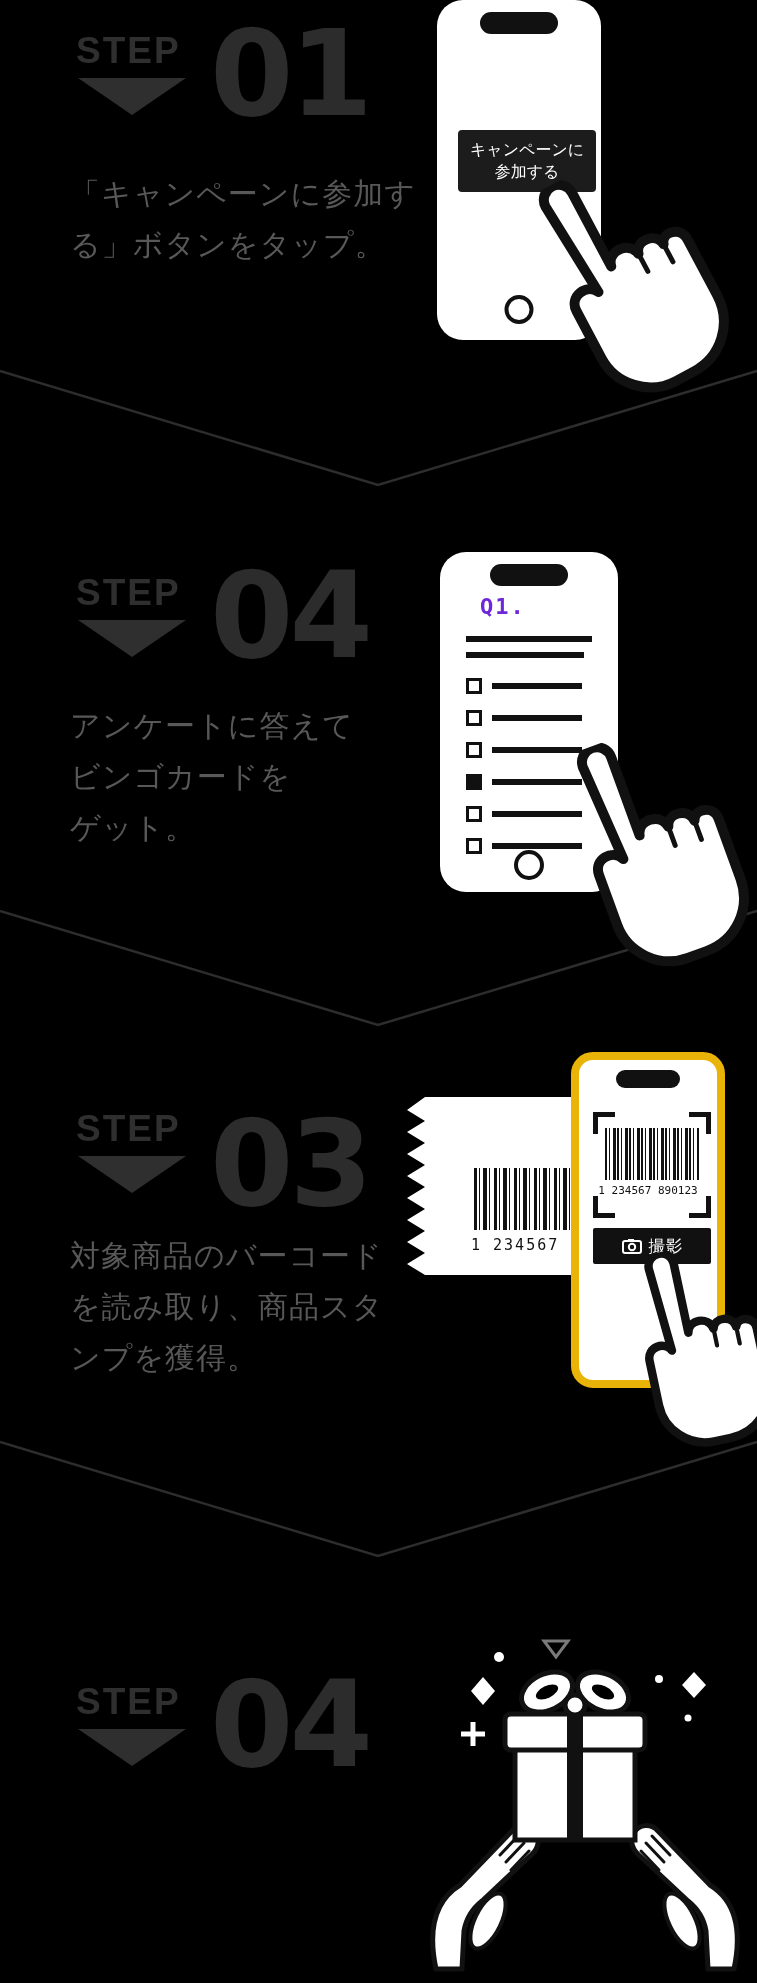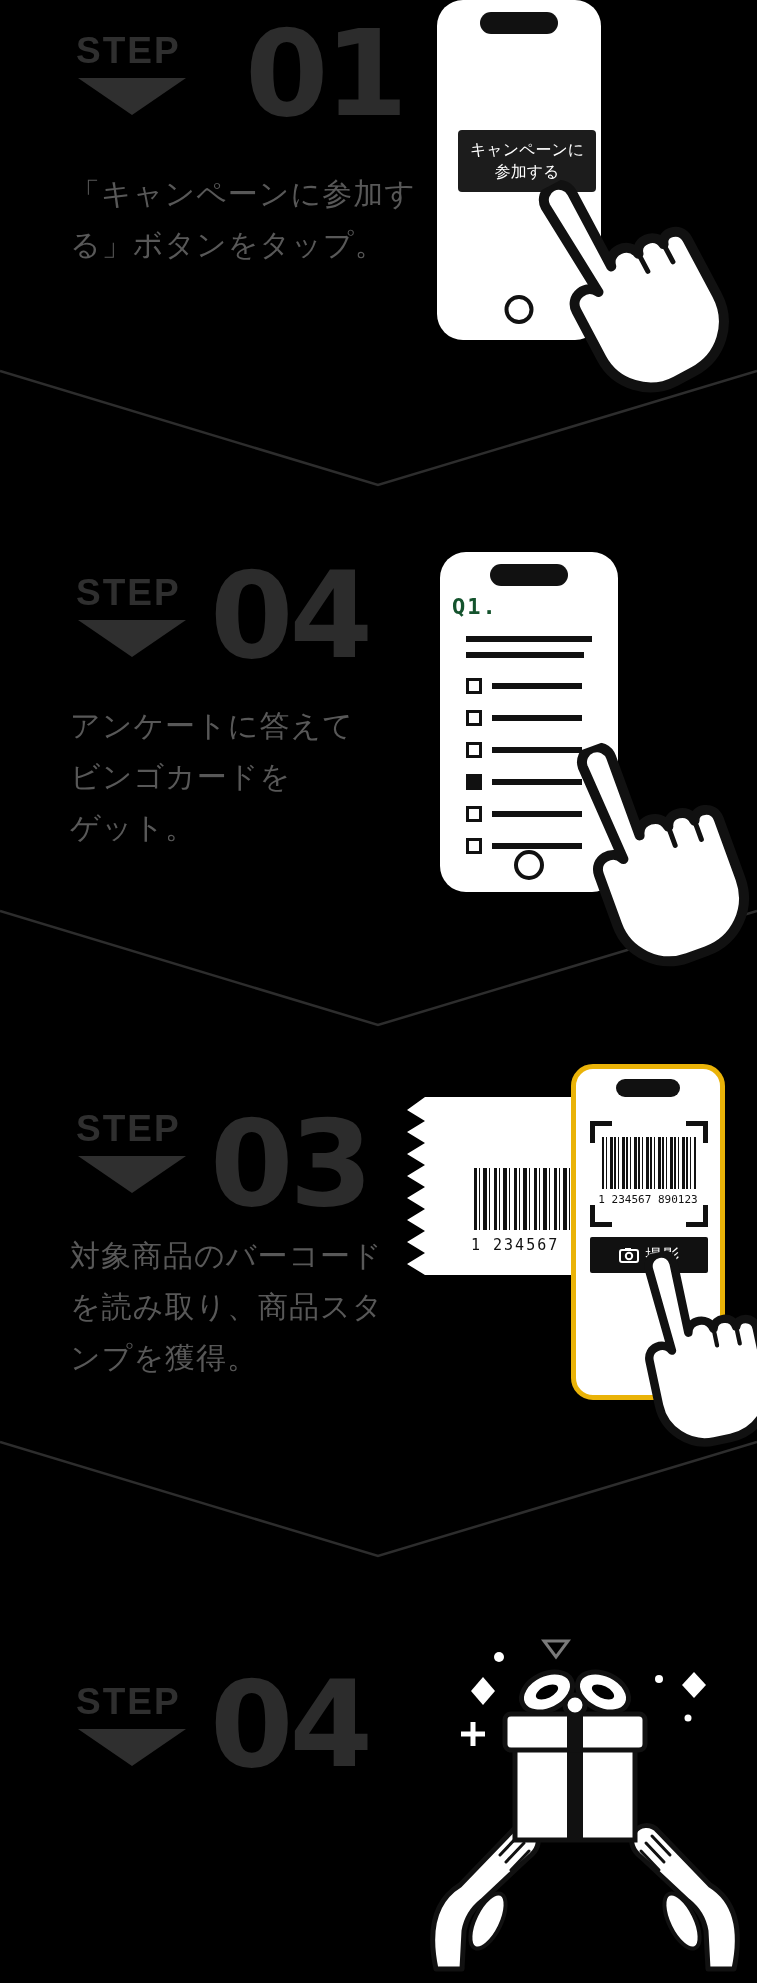--- a/index.html
+++ b/index.html
@@ -23,39 +23,39 @@
 
   .phone { position:absolute; background:#fff; border-radius:26px; }
   .notch { position:absolute; left:50%; transform:translateX(-50%); background:#111; border-radius:11px; }
   .home  { position:absolute; left:50%; transform:translateX(-50%); background:#fff;
            border:4px solid #111; border-radius:50%; }
 
   .cta { position:absolute; left:21px; top:130px; width:138px; height:62px; background:#1c1c1c;
          color:#fff; border:none; border-radius:4px; font-size:16px; line-height:22px;
          white-space:pre-line; text-align:center; font-family:"DejaVu Sans", sans-serif; }
 
-  .q-label { position:absolute; left:12px; top:42px; font-family:"DejaVu Sans Mono", monospace;
-             font-size:22px; letter-spacing:2px; color:#14532d; font-weight:700; }
+  .q-label { position:absolute; left:40px; top:42px; font-family:"DejaVu Sans Mono", monospace;
+             font-size:22px; letter-spacing:2px; color:#6d28d9; font-weight:700; }
   .hline { position:absolute; background:#111; height:6px; }
   .survey-row { position:absolute; left:26px; width:130px; height:18px; }
   .survey-row .cbx { position:absolute; left:0; top:0; width:16px; height:16px; border:3px solid #111; background:#fff; }
   .survey-row.checked .cbx { background:#111; }
   .survey-row .rline { position:absolute; left:26px; top:5px; width:90px; height:6px; background:#111; }
 
   .package { position:absolute; background:#fff; z-index:1;
              clip-path:polygon(18px 0,100% 0,100% 100%,18px 100%,0 167px,18px 156px,0 145px,18px 134px,
                                0 123px,18px 112px,0 101px,18px 90px,0 79px,18px 68px,0 57px,18px 46px,
                                0 35px,18px 24px,0 13px); }
   .barcode { background:repeating-linear-gradient(90deg,#111 0 3px,#fff 3px 5px,#111 5px 6px,#fff 6px 9px,
                                                   #111 9px 13px,#fff 13px 15px,#111 15px 16px,#fff 16px 20px); }
   .pkg-barcode { position:absolute; left:67px; top:71px; width:130px; height:62px; }
   .pkg-number  { position:absolute; left:64px; top:139px; font-family:"DejaVu Sans Mono", monospace;
                  font-size:15px; letter-spacing:2px; color:#111; }
 
-  .phone.scanner { border:5px solid #eab308; border-radius:22px; z-index:2;margin-top:12px; }
+  .phone.scanner { border:8px solid #eab308; border-radius:22px; z-index:2; }
   .scan-frame { position:absolute; left:14px; top:52px; width:118px; height:106px; }
   .corner { position:absolute; width:22px; height:22px; border:0 solid #111; }
   .corner.tl { left:0; top:0; border-left-width:5px; border-top-width:5px; }
   .corner.tr { right:0; top:0; border-right-width:5px; border-top-width:5px; }
   .corner.bl { left:0; bottom:0; border-left-width:5px; border-bottom-width:5px; }
   .corner.br { right:0; bottom:0; border-right-width:5px; border-bottom-width:5px; }
   .scan-barcode { position:absolute; left:26px; top:68px; width:94px; height:52px;
                   background:repeating-linear-gradient(90deg,#111 0 2px,#fff 2px 4px,#111 4px 5px,
                                                        #fff 5px 8px,#111 8px 11px,#fff 11px 12px); }
   .scan-number { position:absolute; left:0; top:124px; width:100%; text-align:center;
@@ -65,21 +65,21 @@
              justify-content:center; gap:7px; font-size:17px; font-family:"DejaVu Sans", sans-serif; }
 
   .hand { position:absolute; z-index:6; }
 </style>
 </head>
 <body>
 
 <div class="canvas">
 
   <section class="step" style="top:0;height:490px;">
-    <div class="step-num" style="left:210px;top:14px;margin-left:35px;">01</div>
+    <div class="step-num" style="left:210px;top:14px;">01</div>
     <div class="step-label" style="left:76px;top:30px;">STEP</div>
     <div class="step-tri" style="left:78px;top:78px;"></div>
     <div class="desc" style="left:70px;top:168px;">「キャンペーンに参加す
 る」ボタンをタップ。</div>
 
     <div class="phone" style="left:437px;top:0;width:164px;height:340px;">
       <div class="notch" style="top:12px;width:78px;height:22px;"></div>
       <button class="cta">キャンペーンに
 参加する</button>
       <div class="home" style="bottom:16px;width:29px;height:29px;"></div>

